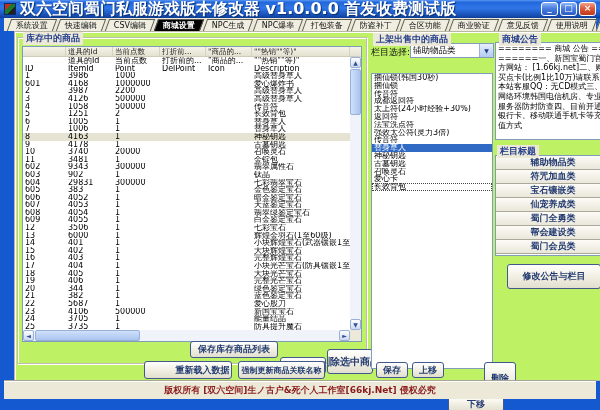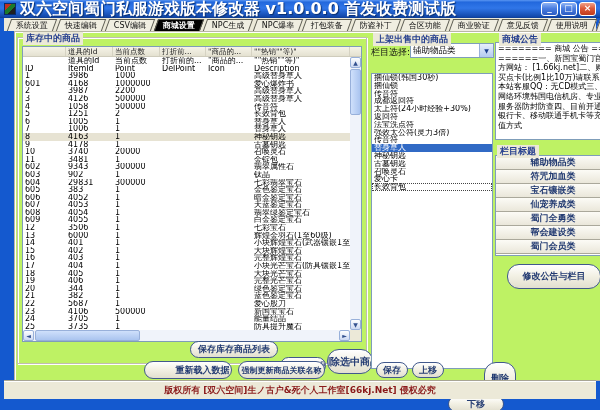--- a/index.html
+++ b/index.html
@@ -60,21 +60,21 @@
   .sb-thumb { position:absolute; border:1px solid #98b0da; border-radius:2px;
     background:linear-gradient(90deg,#cfe0fb,#aac4ef); }
   .vscroll .up { top:0; left:0; } .vscroll .down { bottom:0; left:0; }
   .vscroll .sb-thumb { left:0; top:12px; width:11px; height:46px; }
   .hscroll .left { left:0; top:0; } .hscroll .right { right:0; top:0; }
   .hscroll .sb-thumb { top:0; left:12px; width:105px; height:11px;
     background:linear-gradient(180deg,#cfe0fb,#aac4ef); }
   .sb-corner { position:absolute; right:0; bottom:0; width:11px; height:11px; background:#ece9d8; }
 
   
-  .btn { position:absolute; border:1px solid #41598c; border-radius:12px;
+  .btn { position:absolute; border:1px solid #41598c; border-radius:3px;
     background:linear-gradient(180deg,#ffffff,#f3f1e5 45%,#e2dfcf);
     font-size:9px; font-weight:bold; color:#233b72; display:flex; align-items:center;
     justify-content:center; white-space:nowrap; overflow:hidden; }
 
   
   .label-sm { position:absolute; font-size:9px; color:#111; white-space:nowrap; }
   .combo { position:absolute; height:15px; border:1px solid #7F9DB9; background:#fff; display:flex; }
   .combo .val { flex:1; font-size:8.5px; line-height:13px; padding-left:2px; overflow:hidden; white-space:nowrap; }
   .combo .drop { width:14px; border-left:1px solid #98b0da; border-radius:0 1px 1px 0;
     background:linear-gradient(180deg,#e7effc,#b4cbf0); color:#1b3f8f; font-size:6px;

